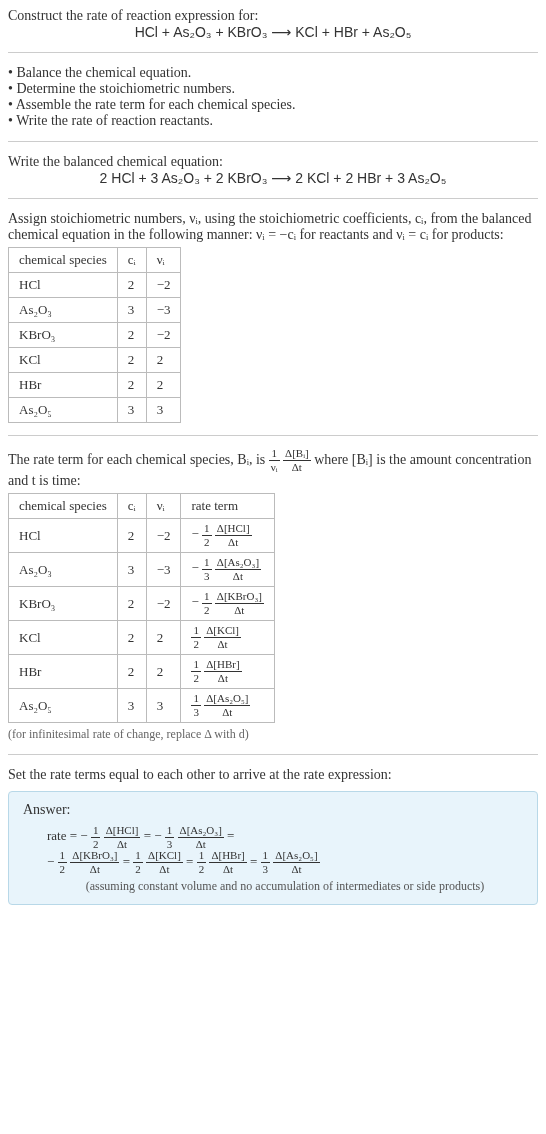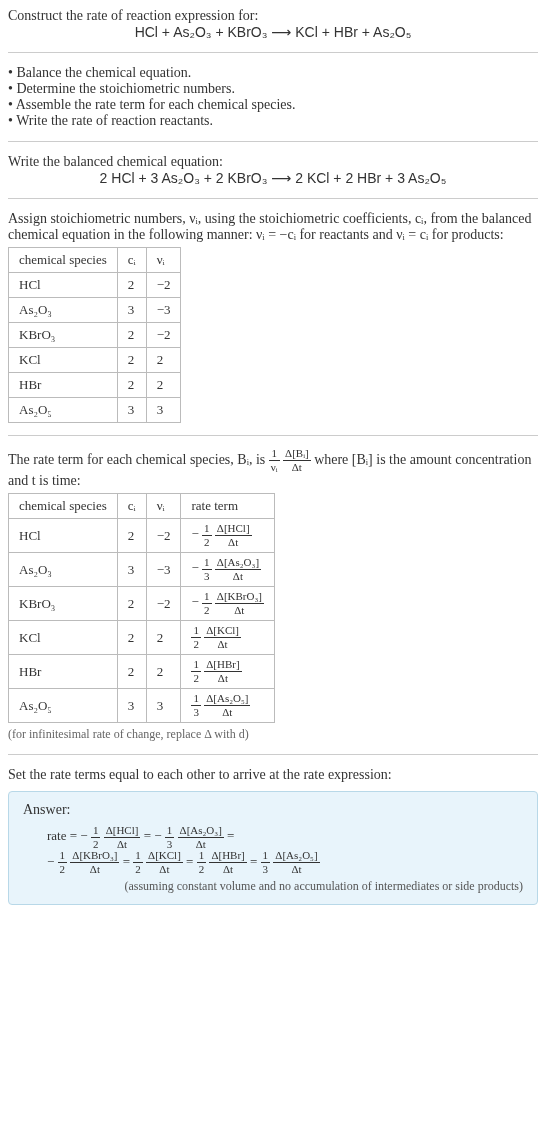--- a/index.html
+++ b/index.html
@@ -54,21 +54,21 @@
     margin-bottom: 6px;
   }
   .answer-box .rate {
     padding-left: 24px;
     font-size: 13px;
     line-height: 1.8;
   }
   .answer-box .note {
     font-size: 12px;
     color: #555;
-    text-align: right;
+    text-align: center;
     padding-left: 24px;
     margin-top: 4px;
   }
   .frac {
     display: inline-block;
     vertical-align: middle;
     text-align: center;
     font-size: 11px;
     line-height: 1;
   }

